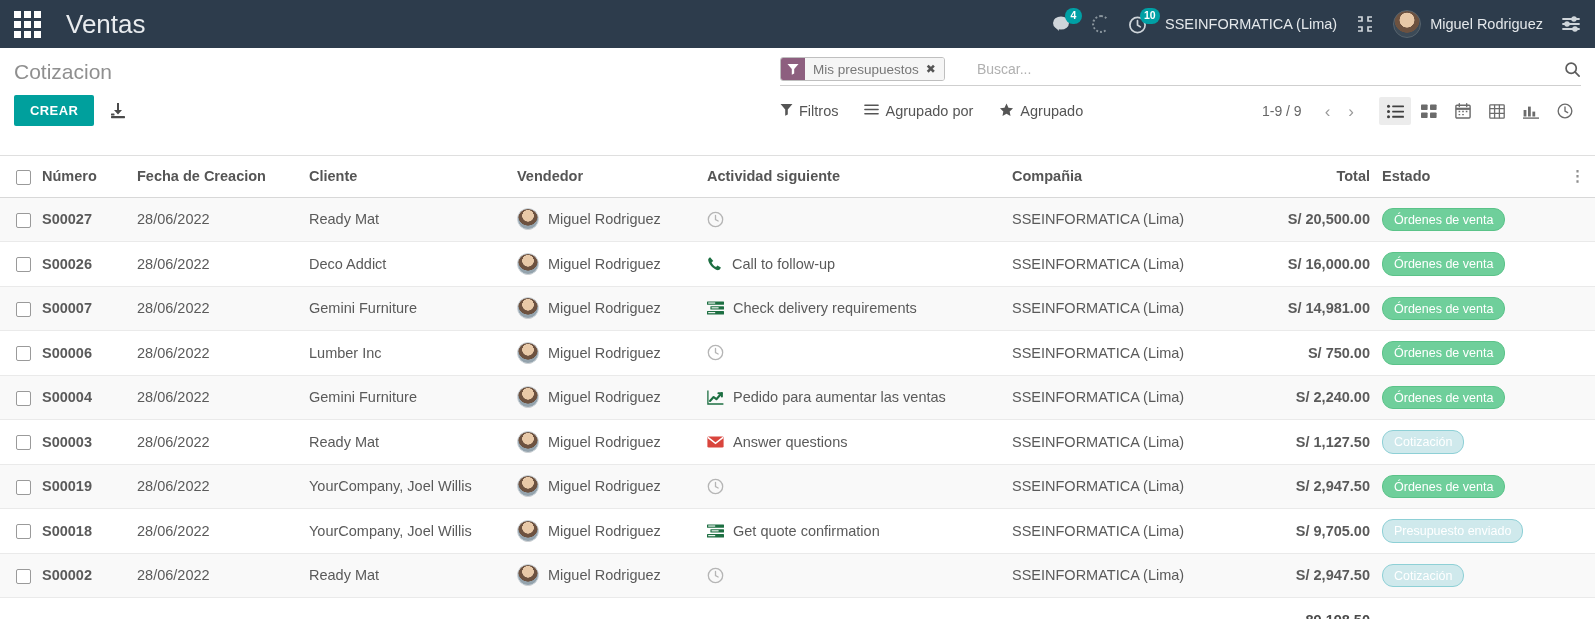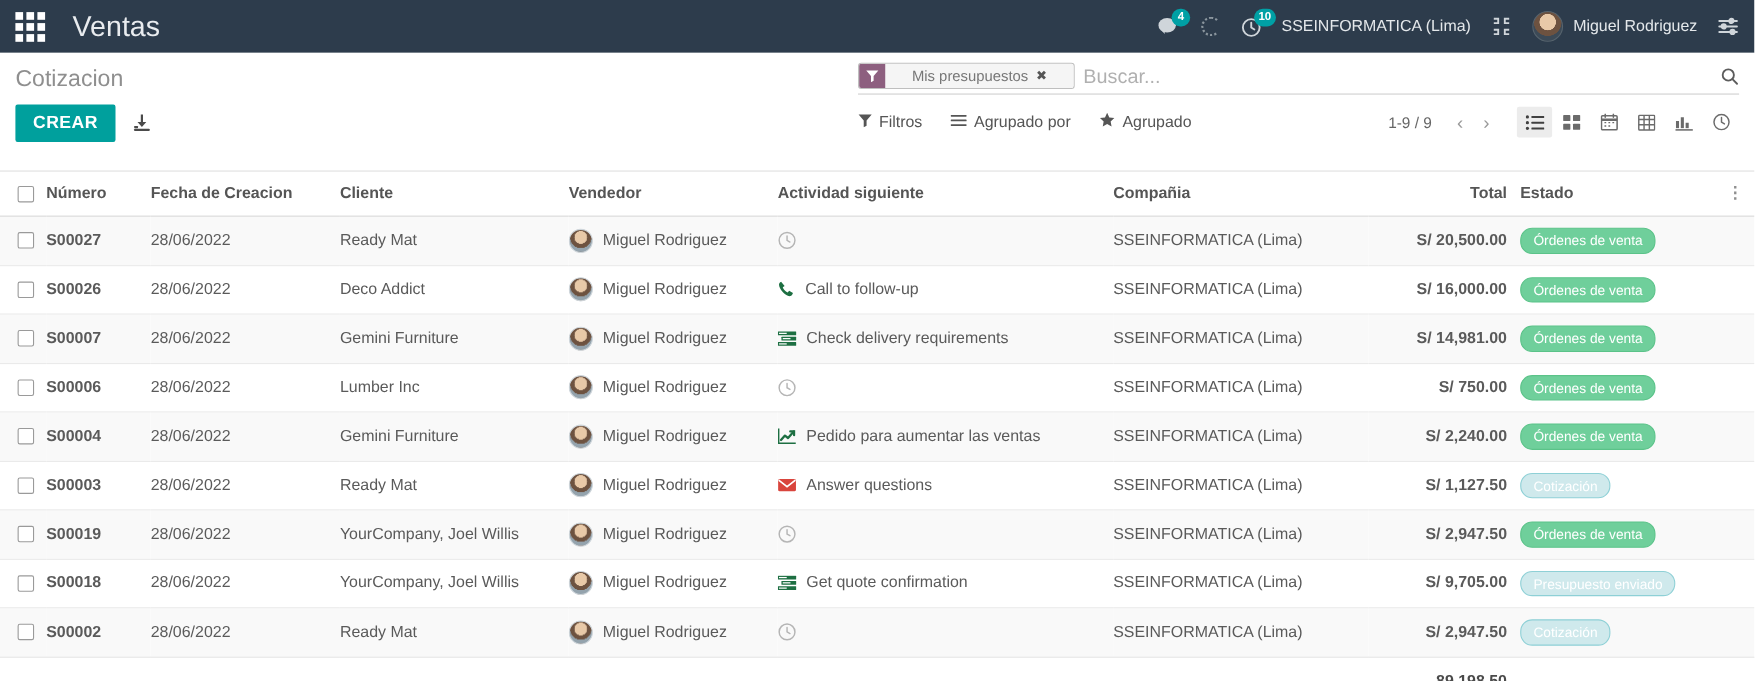--- a/index.html
+++ b/index.html
@@ -110,21 +110,21 @@
     font-size: 21px;
     color: #8f8f8f;
     padding-top: 12px;
     font-weight: 400;
   }
   .cp-buttons { display: flex; align-items: center; gap: 14px; margin-top: 11px; }
   .btn-create {
     background: #00a09d;
     color: #ffffff;
     border: none;
-    font-size: 16px;
+    font-size: 13px;
     font-weight: 700;
     letter-spacing: .4px;
     padding: 8px 16px;
     border-radius: 2px;
     cursor: pointer;
     font-family: "Liberation Sans", sans-serif;
   }
   .import-ico { cursor: pointer; color: #4a4a4a; display: flex; }
 
   
@@ -153,35 +153,36 @@
     background: #8d5f7f;
     color: #ffffff;
     display: flex;
     align-items: center;
     padding: 0 6px;
   }
   .facet-label {
     display: flex;
     align-items: center;
     gap: 7px;
-    padding: 0 24px;
+    padding: 0 8px;
     font-size: 13.5px;
     color: #777777;
     background: #f5f5f5;
     white-space: nowrap;
   }
   .facet-x { cursor: pointer; color: #555; font-size: 12px; }
   .search-input {
     flex: 1;
     border: none;
     outline: none;
-    font-size: 18px;
+    font-size: 14px;
     color: #0c4a6e;
     font-family: "Liberation Sans", sans-serif;
     background: transparent;
+    margin-left: 24px;
   }
   .search-input::placeholder { color: #b0b0b0; }
   .search-mag { color: #5c5c5c; display: flex; cursor: pointer; padding-left: 8px; }
 
   
   .filter-row {
     position: absolute;
     left: 780px; right: 14px; top: 46px;
     display: flex;
     align-items: center;

